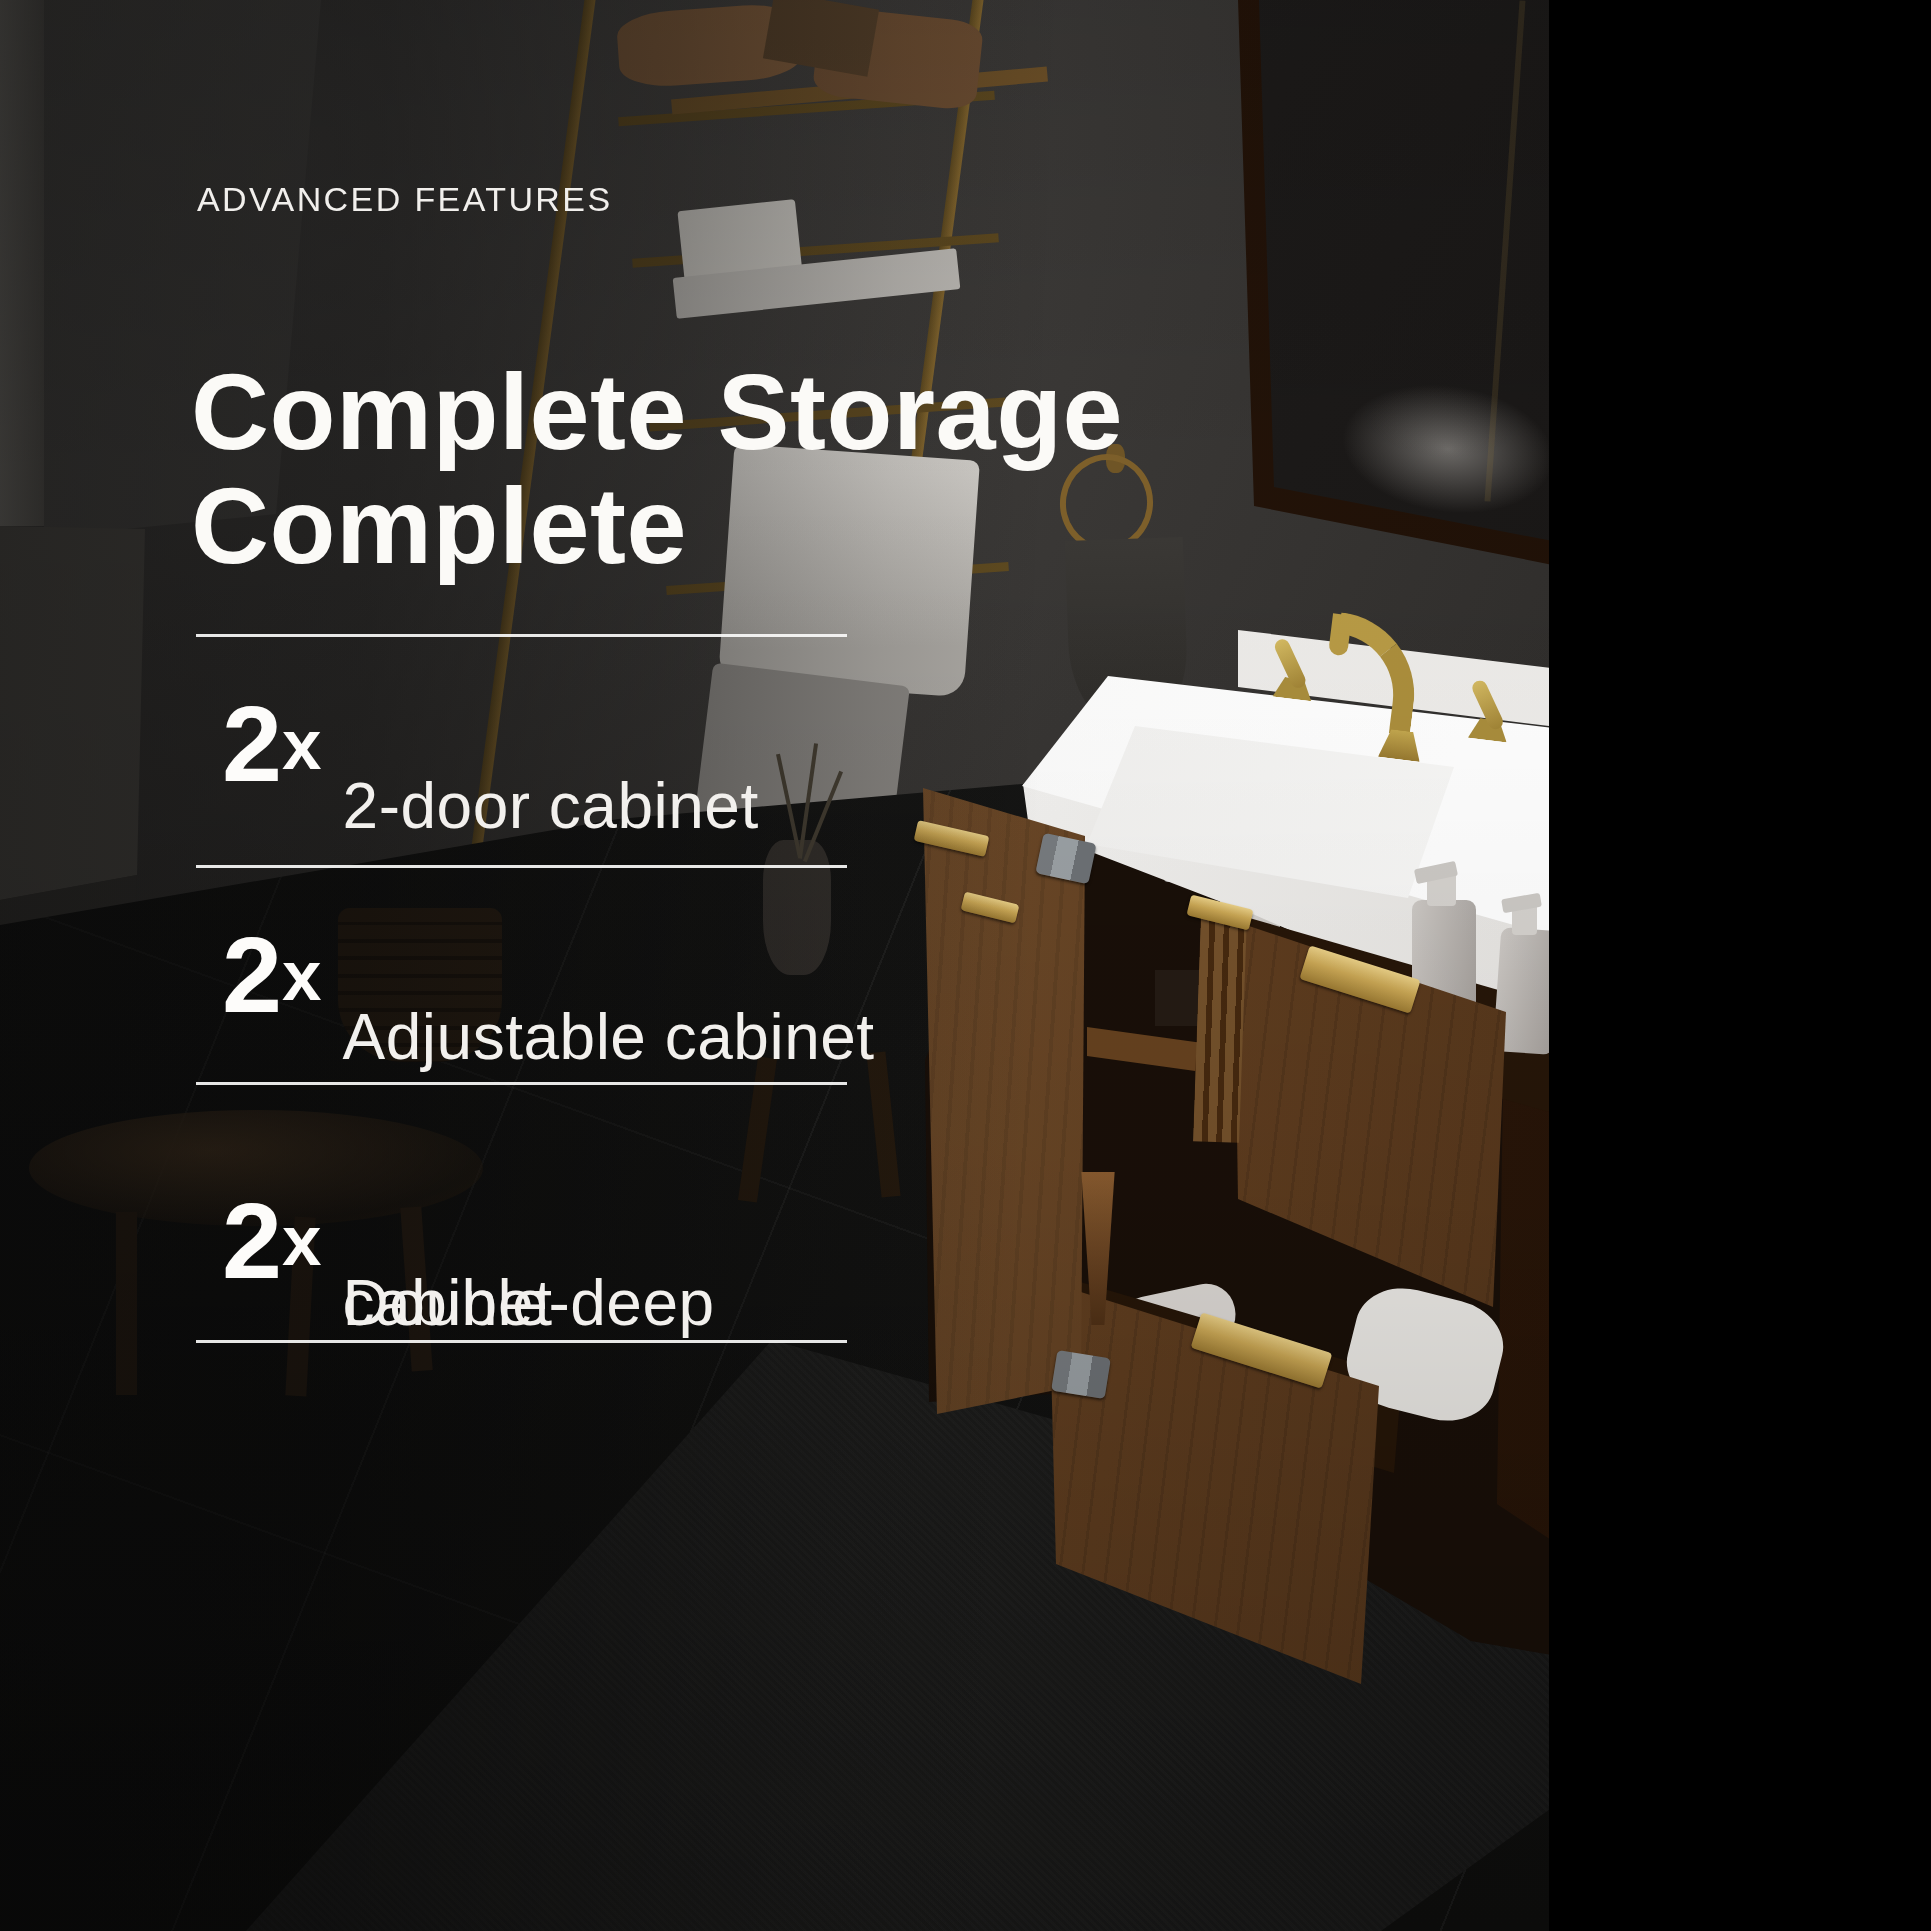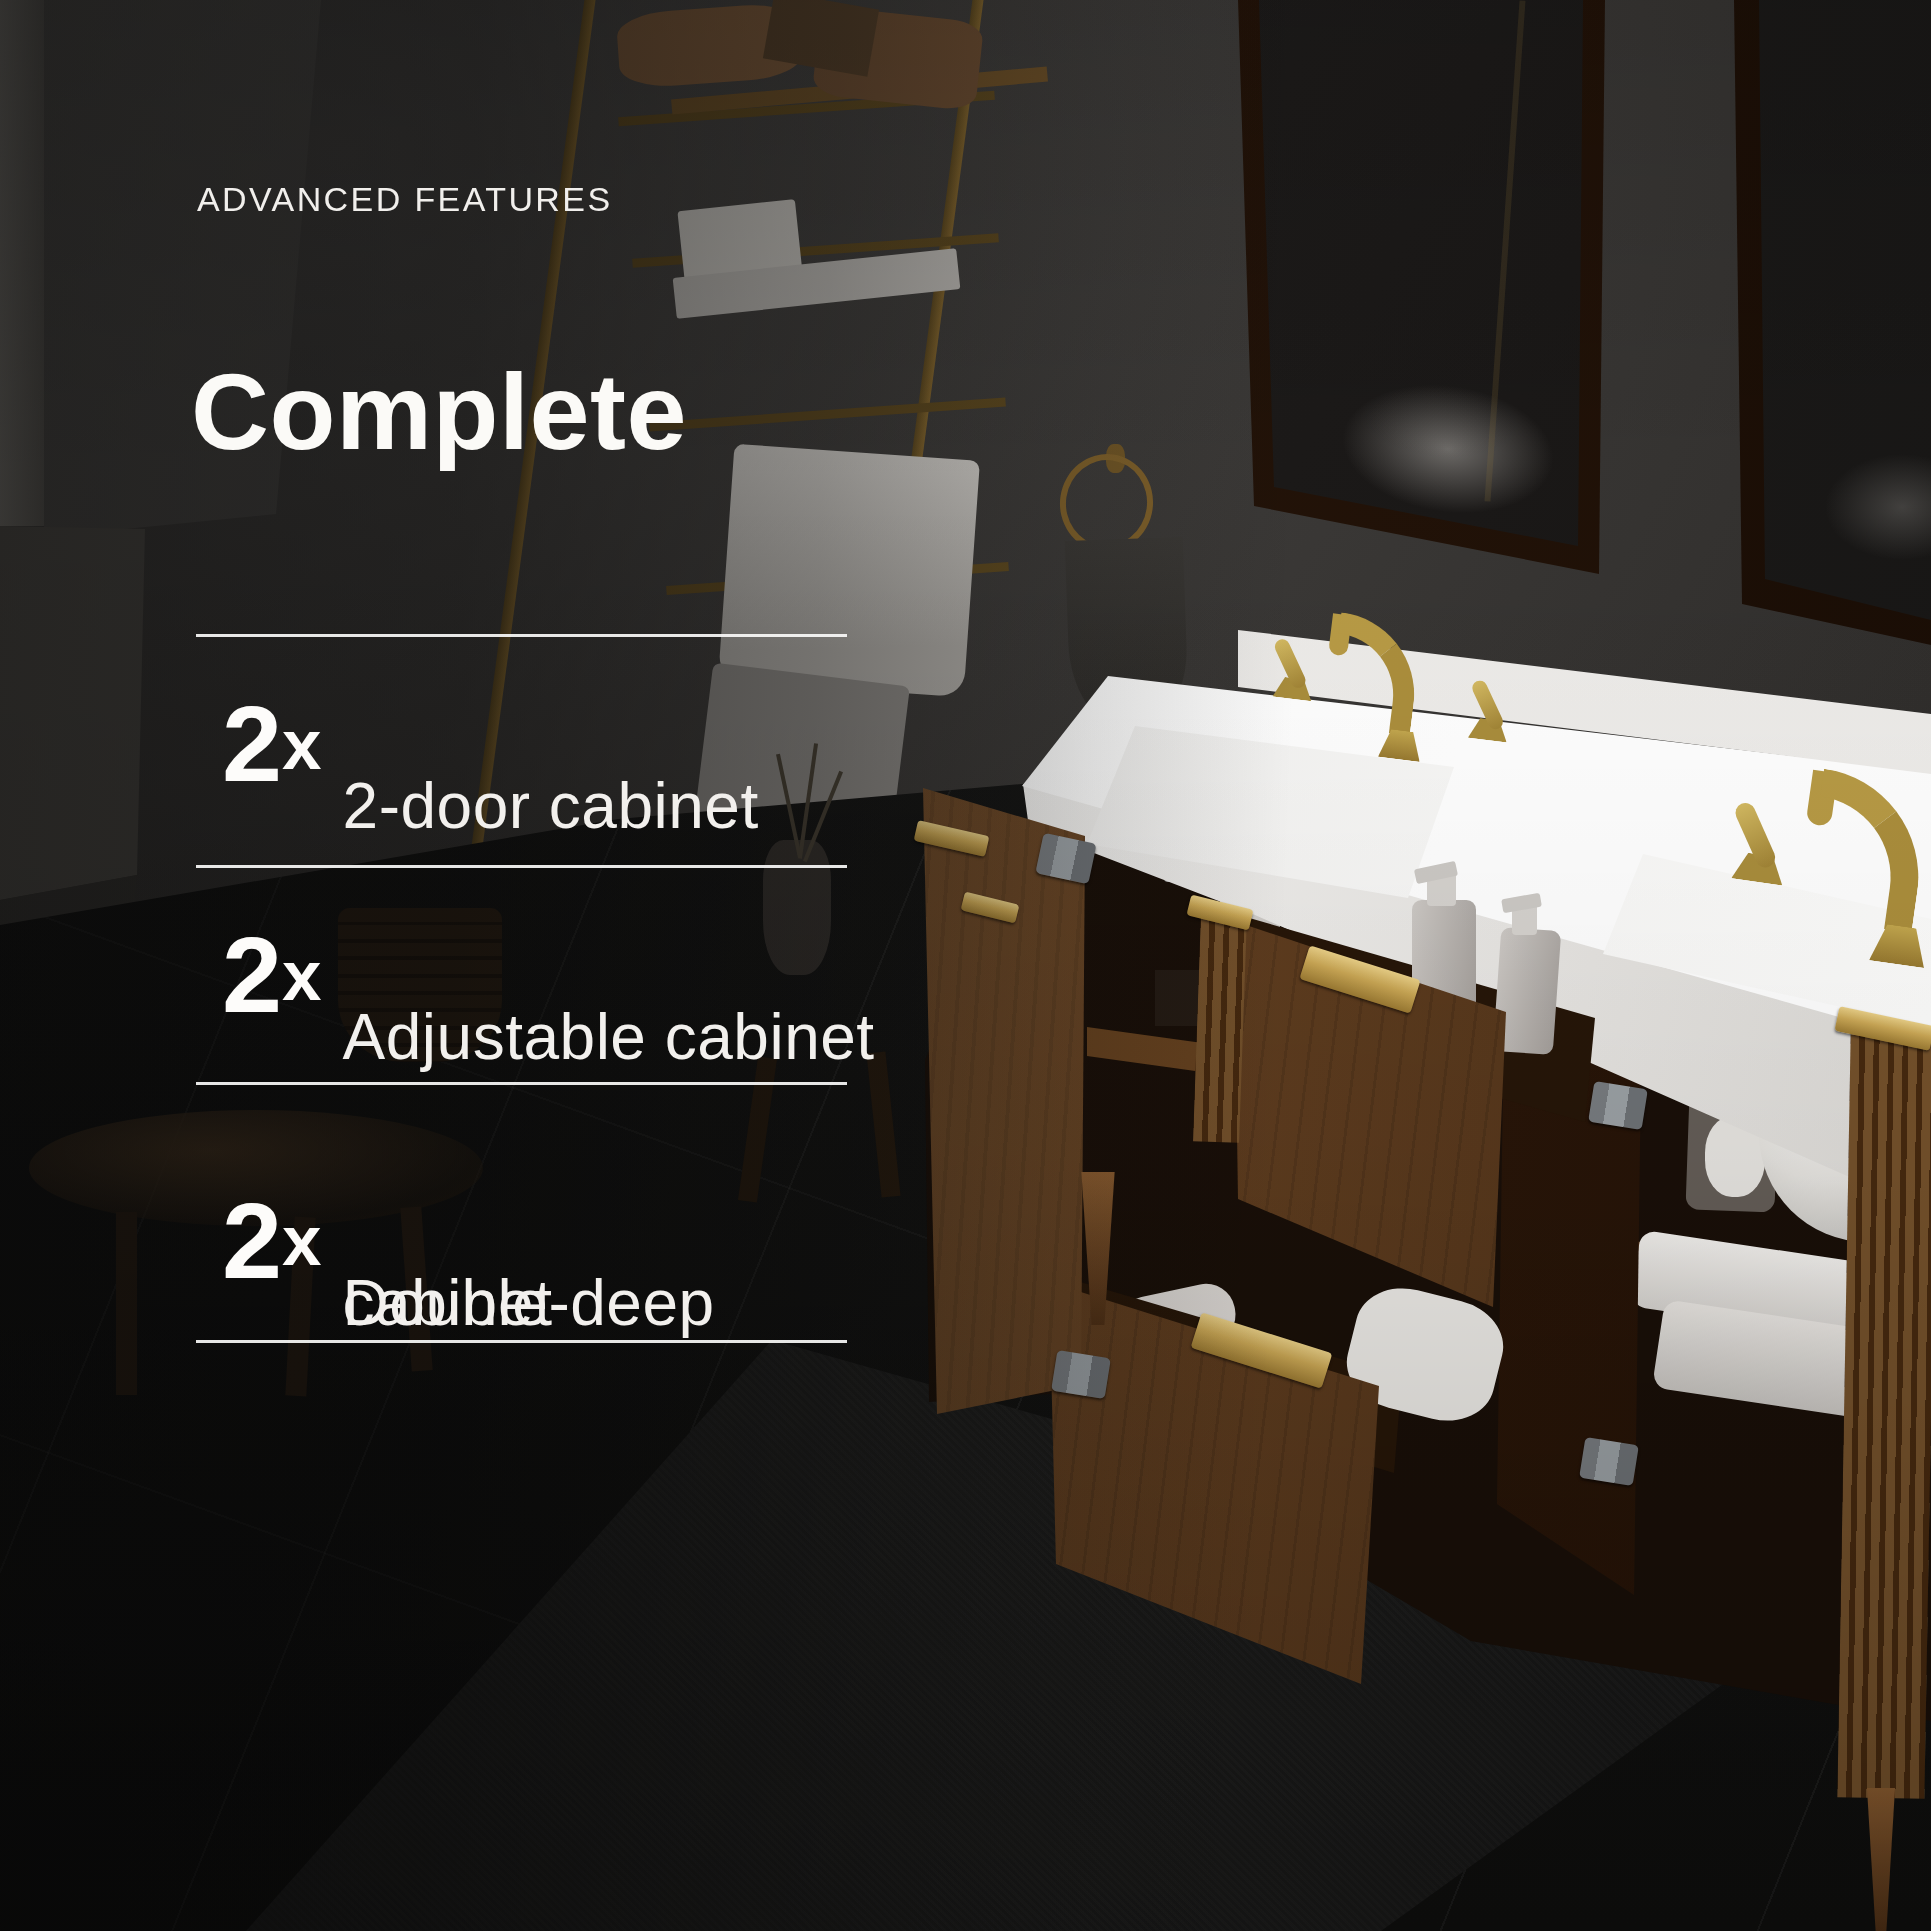--- a/index.html
+++ b/index.html
@@ -1,16 +1,16 @@
 <!DOCTYPE html>
 <html><head>
 <meta charset="utf-8">
 <style>
   html,body{margin:0;padding:0;background:#000;}
-  #canvas{position:relative;width:1931px;height:1931px;overflow:hidden;
+  #canvas{position:relative;width:1549px;height:1931px;overflow:hidden;
           font-family:"Liberation Sans",sans-serif;background:#2f2d2b;}
   #canvas *{position:absolute;box-sizing:border-box;}
 
   
   #wall{inset:0;background:radial-gradient(120% 90% at 18% 8%, #4a4846 0%, #3c3a38 38%, #302e2c 75%, #262422 100%);}
   #win-pane{left:0;top:0;width:1931px;height:1931px;clip-path:polygon(44px 0,321px 0,276px 514px,44px 537px);background:linear-gradient(160deg,#53514e,#434140);}
   #win-frame{left:0;top:0;width:44px;height:526px;background:linear-gradient(90deg,#807d77,#615e59);}
   #wainscot{left:0;top:0;width:1931px;height:1931px;clip-path:polygon(0 526px,145px 529px,137px 875px,0 900px);background:#56534e;}
   #wainscot2{left:0;top:0;width:1931px;height:1931px;clip-path:polygon(0 900px,137px 875px,131px 966px,0 998px);background:#3b3936;}
 
@@ -300,20 +300,21 @@
     <div class="f-base"></div>
     <div class="f-hbase f-h1b"></div>
     <div class="f-knob f-h1k"></div>
 
   </div>
 
   <div id="scrim"></div>
 
   <div id="eyebrow">ADVANCED FEATURES</div>
   <div id="headline">
+    <span style="position:static;display:block">Complete Storage</span>
     <span style="position:static;display:block">Complete</span>
   </div>
 
   <div id="div1" class="divider"></div>
   <div id="frow1" class="frow">
     <span style="position:static" class="qty">2</span>
     <span style="position:static" class="times">x</span>
     <span style="position:static" class="flabel">
       <span>2-door cabinet</span>
       <span></span>

